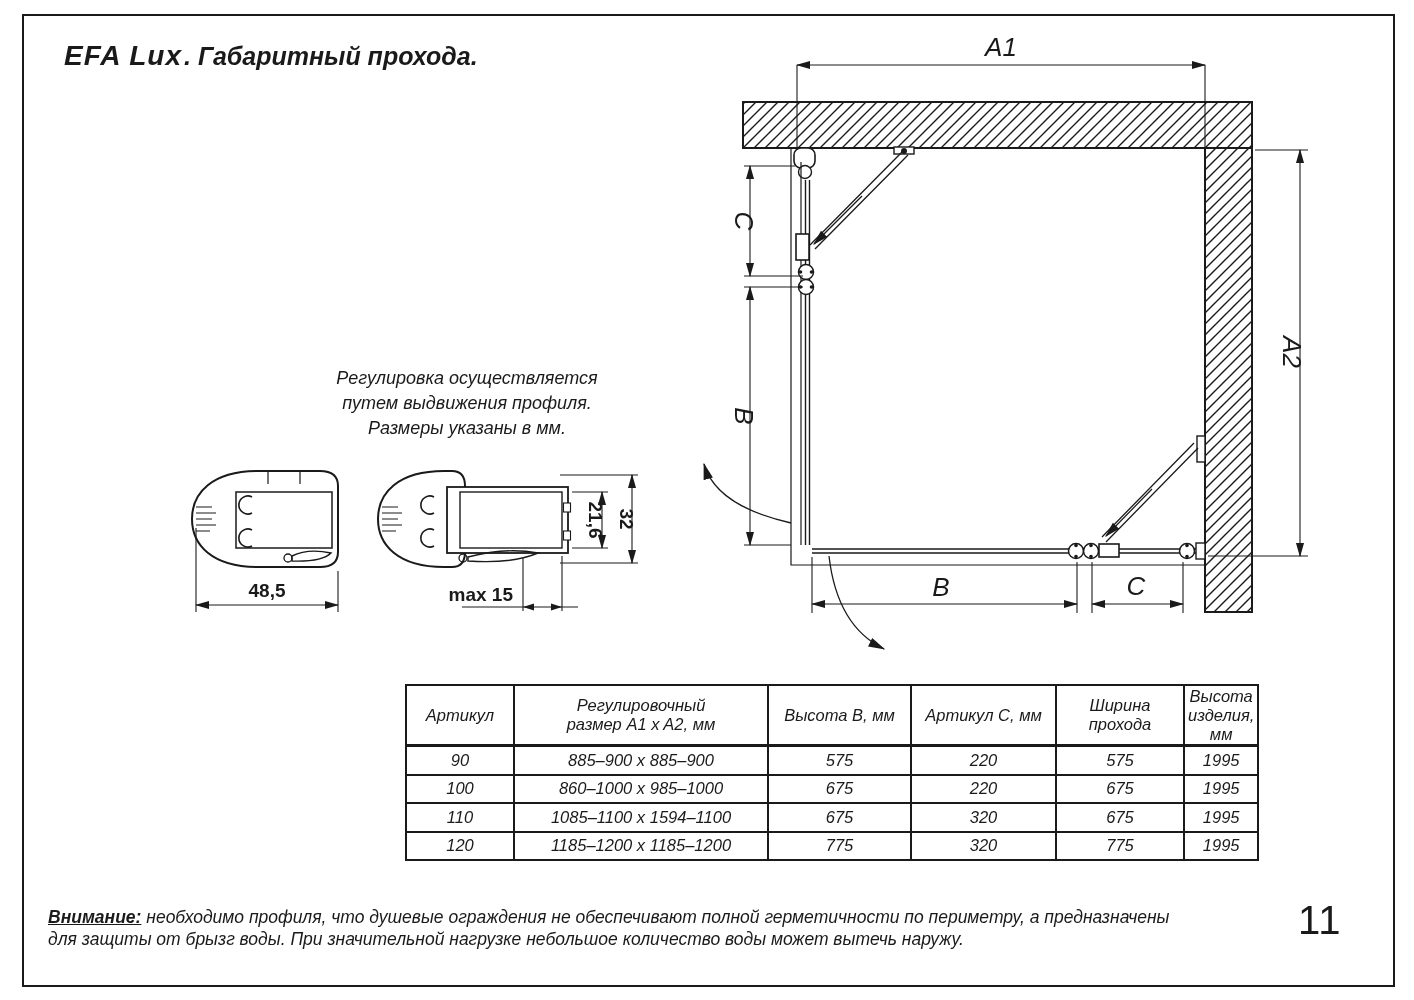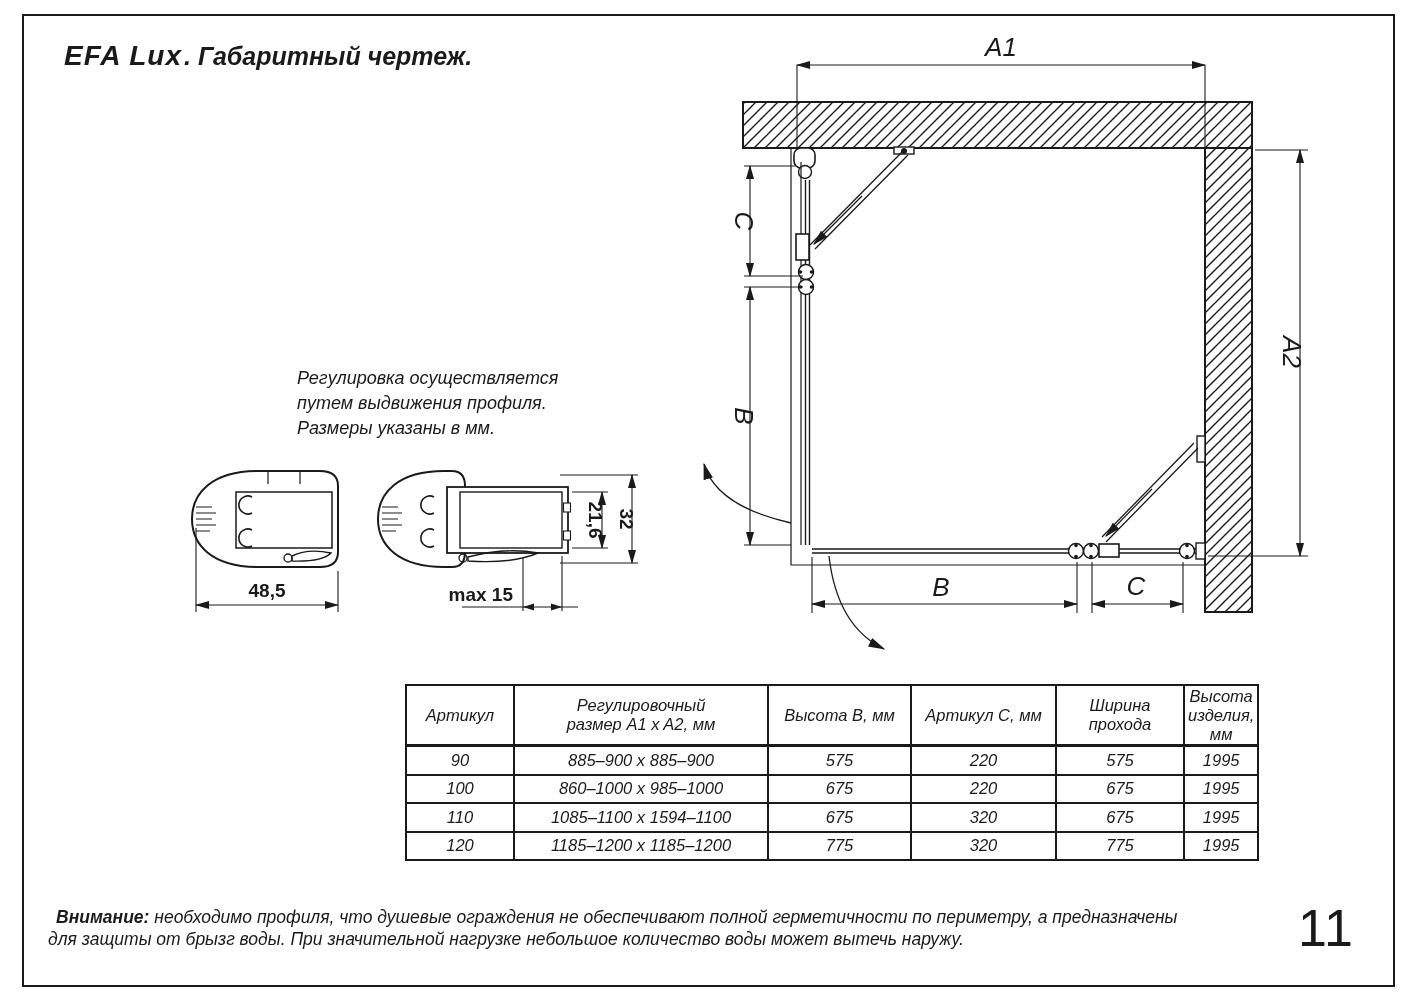--- a/index.html
+++ b/index.html
@@ -5,50 +5,50 @@
   html,body{margin:0;padding:0;background:#ffffff;}
   #page{position:relative;width:1414px;height:1000px;background:#ffffff;overflow:hidden;
         font-family:"Liberation Sans",sans-serif;color:#1a1a1a;}
   #frame{position:absolute;left:22px;top:14px;width:1369px;height:969px;border:2px solid #1a1a1a;}
   #drawing-svg{position:absolute;left:0;top:0;width:1414px;height:1000px;}
 
   #title{position:absolute;left:64px;top:40px;display:flex;align-items:baseline;white-space:nowrap;}
   #title .brand{font-size:28px;font-weight:700;font-style:italic;letter-spacing:1px;}
   #title .rest{font-size:25px;font-weight:600;font-style:italic;margin-left:2px;}
 
-  #notes{position:absolute;left:297px;top:366px;width:340px;text-align:left;
+  #notes{position:absolute;left:297px;top:366px;width:340px;text-align:center;
          font-style:italic;font-weight:500;font-size:18px;line-height:25px;}
 
   #spec-table{position:absolute;left:405px;top:684px;}
   table{border-collapse:collapse;table-layout:fixed;font-style:italic;}
   th,td{border:2px solid #1a1a1a;text-align:center;vertical-align:middle;
         font-size:16.5px;font-weight:500;padding:0 3px;}
   th{height:58px;font-weight:500;white-space:pre-line;line-height:19px;border-bottom:3px solid #1a1a1a;}
   td{height:26.5px;}
   col.c1{width:108px}col.c2{width:254px}col.c3{width:143px}col.c4{width:145px}col.c5{width:128px}col.c6{width:72px}
 
   #warning{position:absolute;left:48px;top:906px;width:1215px;
            font-style:italic;font-weight:500;font-size:17.5px;line-height:22px;}
-  #warning .u{font-weight:600;margin-left:8px;}
-
-  #page-num{position:absolute;left:1298px;top:898px;font-size:52px;font-weight:500;letter-spacing:1px;}
+  #warning .u{text-decoration:underline;font-weight:600;}
+
+  #page-num{position:absolute;left:1298px;top:898px;font-size:40px;font-weight:500;letter-spacing:1px;}
 
   svg text{font-family:"Liberation Sans",sans-serif;fill:#1a1a1a;}
   .dimtxt{font-size:26px;font-weight:500;font-style:italic;}
   .dimtxt-sm{font-size:19px;font-weight:600;}
 </style>
 </head>
 <body>
 
 <div id="page">
   <div id="frame"></div>
 
   <div id="title">
     <span class="brand">EFA Lux</span>
-    <span class="rest">. Габаритный чертеж.</span>
+    <span class="rest">. Габаритный прохода.</span>
   </div>
 
   <div id="notes">
     <div>Регулировка осуществляется</div>
     <div>путем выдвижения профиля.</div>
     <div>Размеры указаны в мм.</div>
   </div>
 
   <svg id="drawing-svg" viewBox="0 0 1414 1000">
     <defs>

